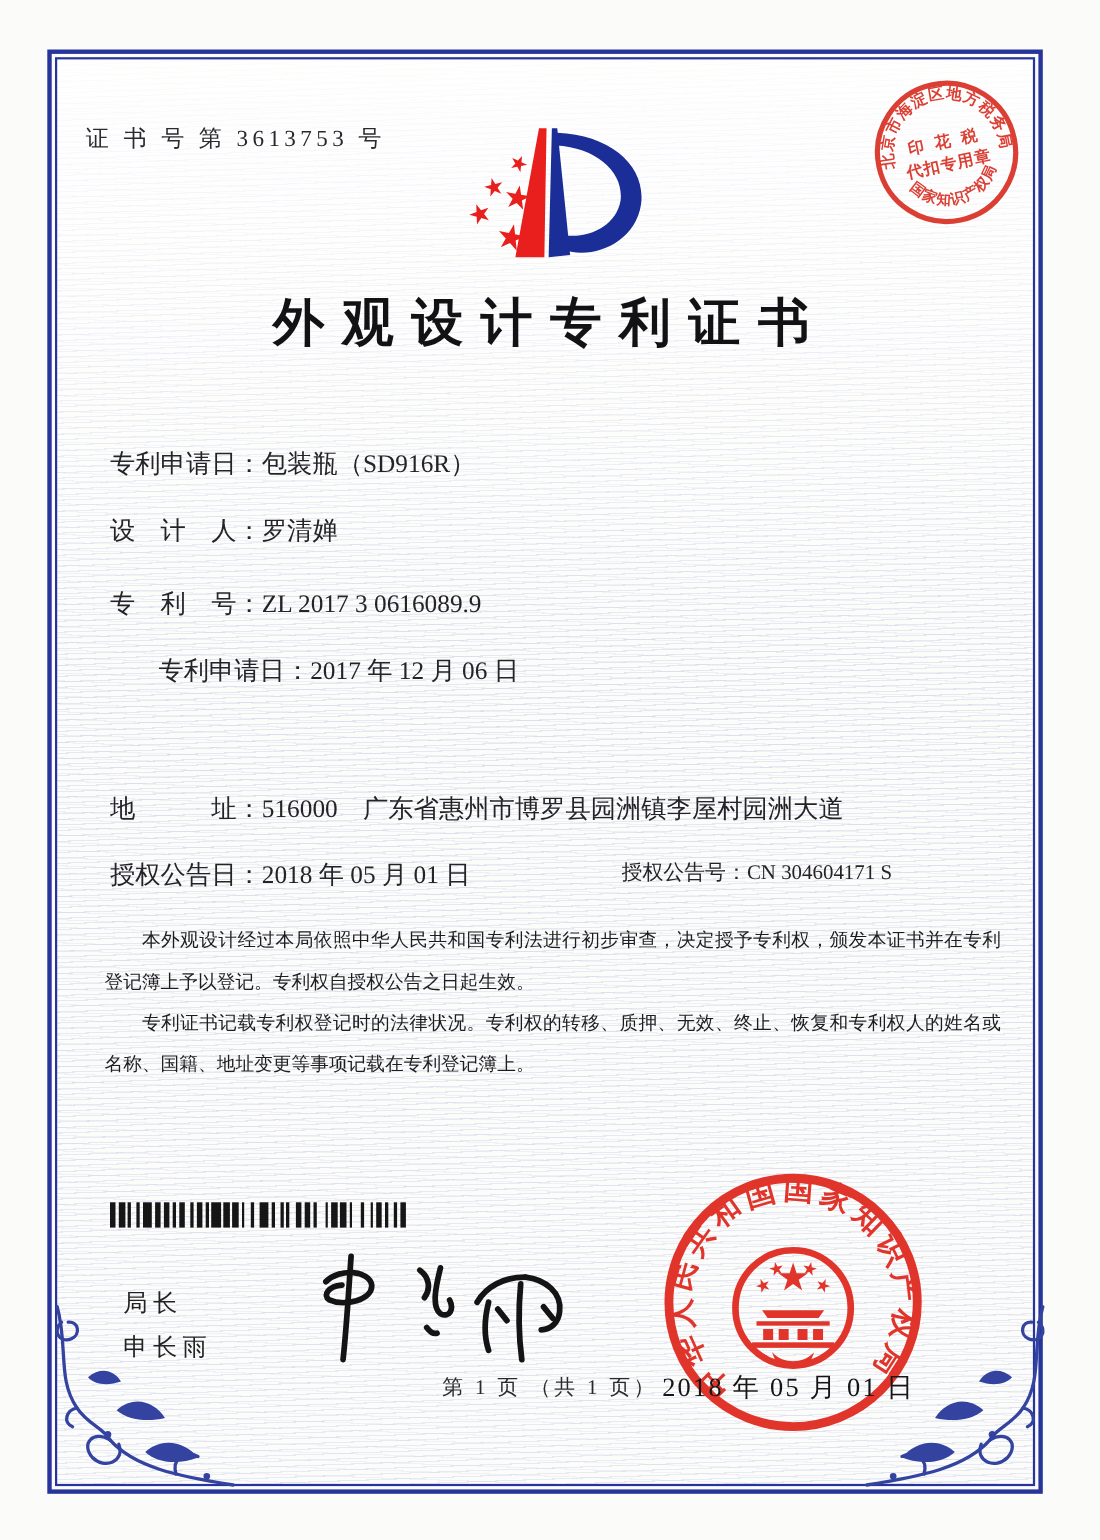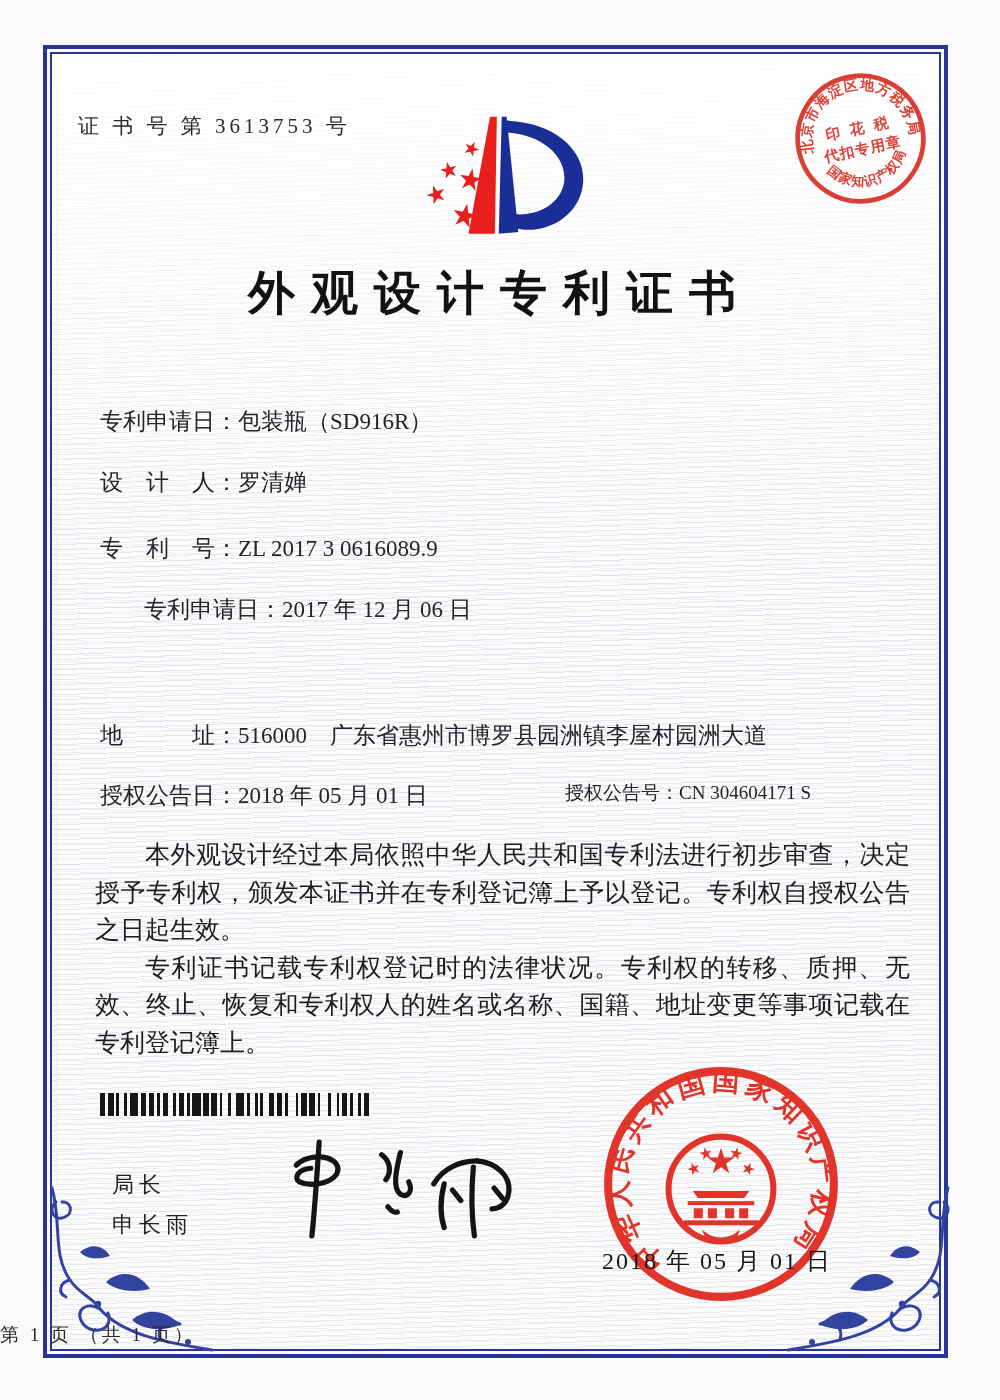--- a/index.html
+++ b/index.html
@@ -25,29 +25,29 @@
   
   .cert-no{position:absolute;left:78px;top:112px;font-size:21px;letter-spacing:4px;color:#2a2a2c;}
   .title{position:absolute;left:0;right:0;top:262px;text-align:center;
     font-size:47px;font-weight:bold;letter-spacing:16px;color:#121214;}
   .field{position:absolute;left:100px;font-size:23px;color:#242428;white-space:nowrap;}
   .f0{top:406px;} .f1{top:467px;} .f2{top:533px;} .f3{top:594px;margin-left:44px;}
   .f4{top:655px;} .f5{top:720px;} .f6{top:780px;}
   .grant-right{position:absolute;left:565px;top:780px;font-size:19px;white-space:nowrap;color:#242428;}
   .body-text{
     position:absolute;left:95px;top:836px;width:815px;
-    font-size:25px;line-height:37.5px;text-align:justify;color:#1d1d20;
+    font-size:17px;line-height:37.5px;text-align:justify;color:#1d1d20;
   }
   .body-text p{margin:0;text-indent:2em;}
   .officer-title{position:absolute;left:112px;top:1170px;font-size:22px;letter-spacing:5px;
     font-family:Liberation Sans, sans-serif;color:#222;}
   .officer-name{position:absolute;left:112px;top:1210px;font-size:22px;letter-spacing:5px;
     font-family:"Liberation Sans","DejaVu Sans",sans-serif;color:#222;}
   .seal-date{position:absolute;left:602px;top:1245px;font-size:24px;letter-spacing:2px;color:#151515;}
-  .footer{position:absolute;left:0;right:0;top:1322px;text-align:left;font-size:19px;letter-spacing:3px;color:#2a2a2c;}
+  .footer{position:absolute;left:0;right:0;top:1248px;text-align:center;font-size:19px;letter-spacing:3px;color:#2a2a2c;}
   
   .barcode{position:absolute;left:100px;top:1093px;width:272px;height:23px;display:flex;align-items:stretch;}
   .bc-bar{background:#161616;}
   .bc-space{background:transparent;}
   
   .logo{position:absolute;left:408px;top:110px;width:205px;height:152px;}
   .tax-stamp{position:absolute;left:782px;top:60px;width:157px;height:157px;transform:rotate(-12deg);opacity:.93;}
   .official-seal{position:absolute;left:595px;top:1058px;width:252px;height:252px;opacity:.95;}
   .signature{position:absolute;left:265px;top:1128px;width:250px;height:118px;}
   .flourish{position:absolute;width:178px;height:178px;}

